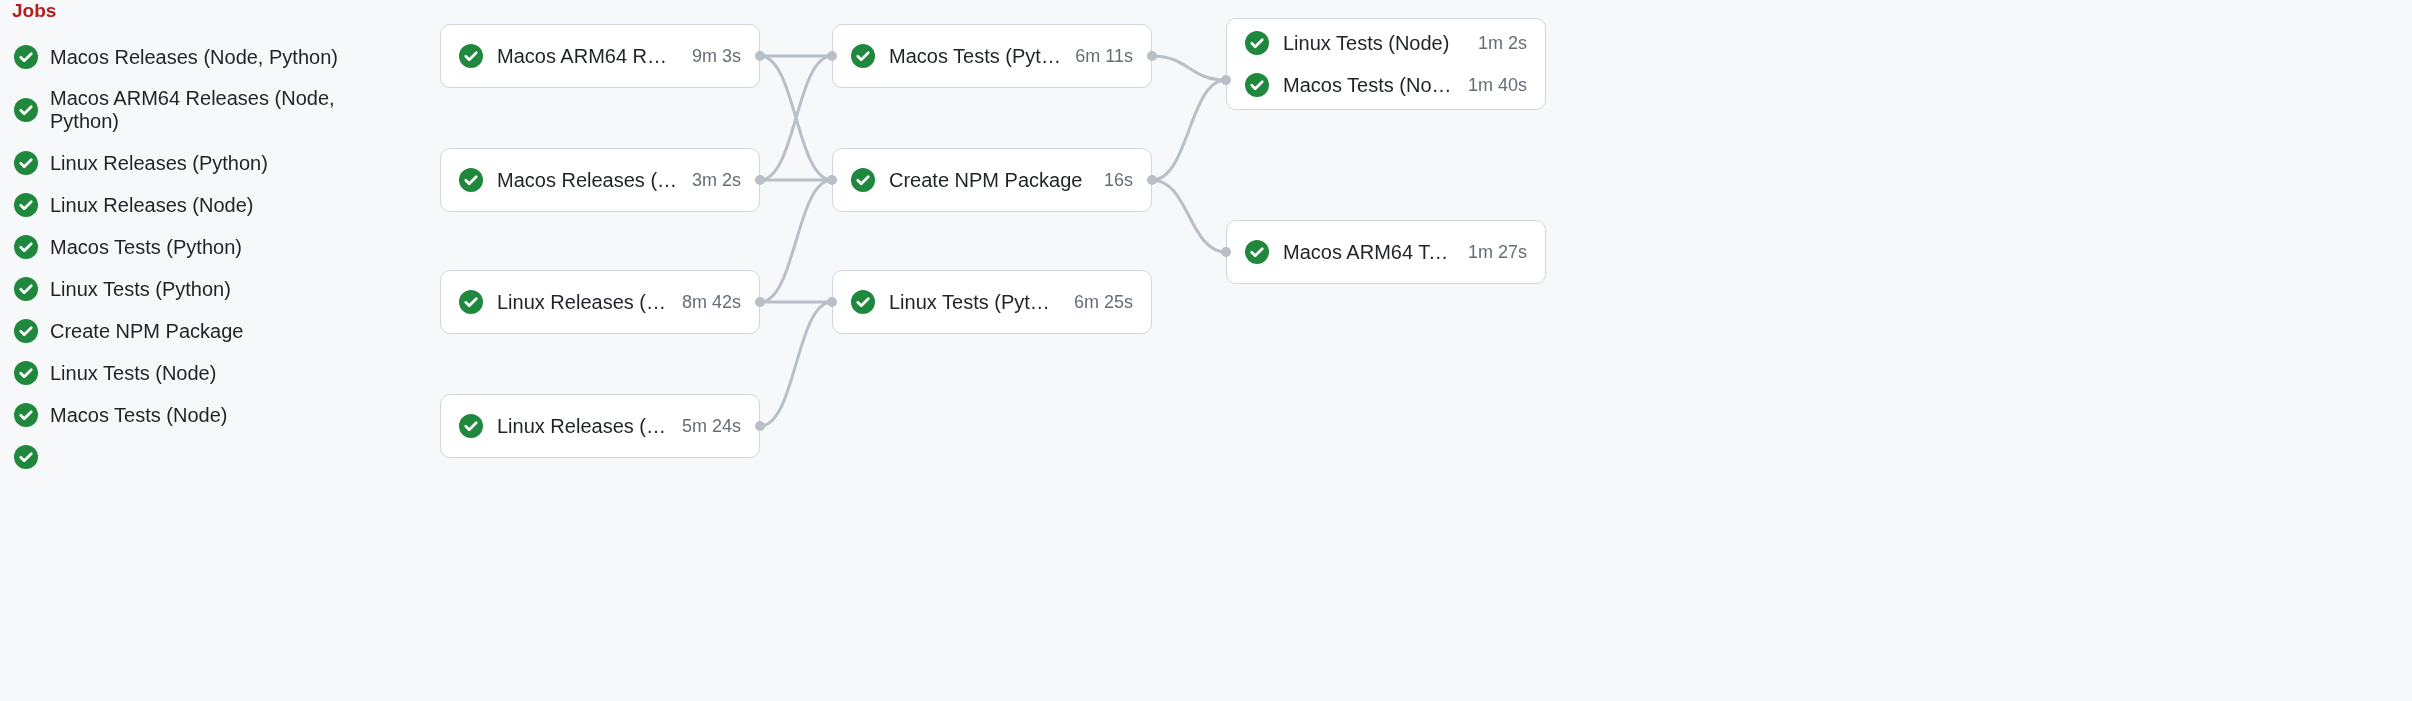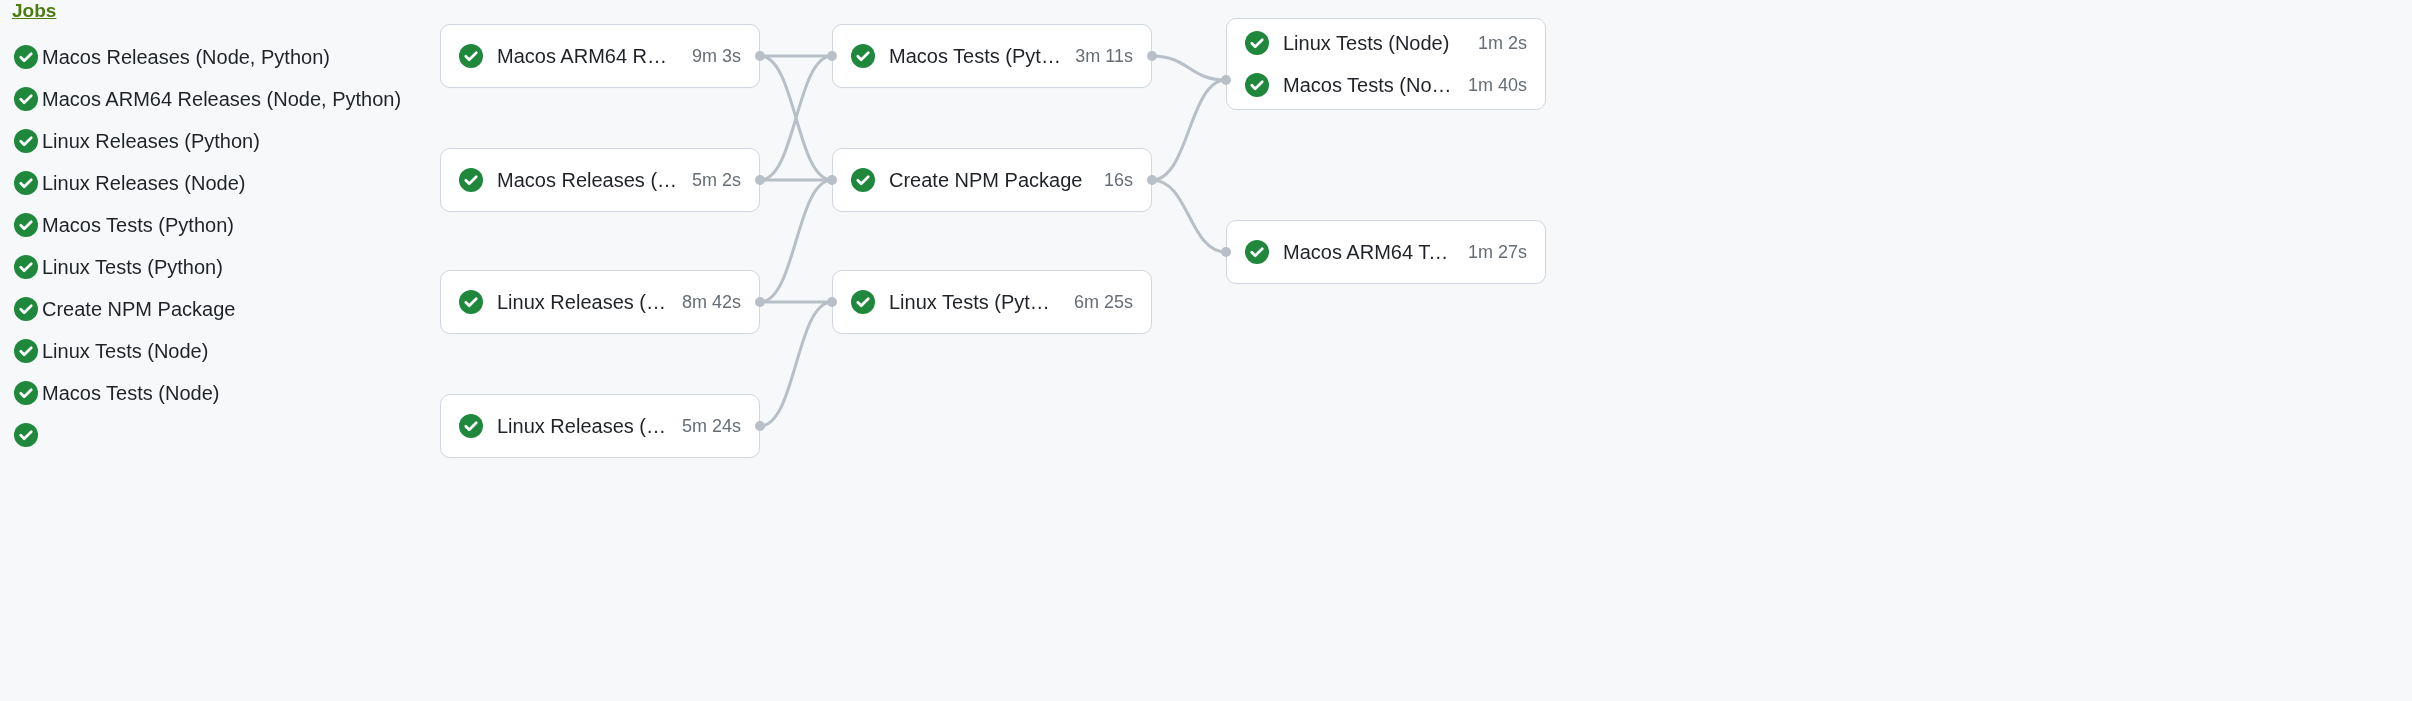--- a/index.html
+++ b/index.html
@@ -13,30 +13,29 @@
     color: #1f2328;
   }
   .sidebar {
     position: absolute;
     left: 10px;
     top: 0;
     width: 400px;
   }
   .sidebar-heading {
     font-size: 19px;
-    color: #4d7c0f;
+    color: #b91c1c;
     font-weight: 600;
     margin-bottom: 14px;
     padding-left: 2px;
-    text-decoration: underline;
   }
   .sidebar-item {
     display: flex;
     align-items: center;
-    gap: 4px;
+    gap: 12px;
     padding: 9px 4px;
     cursor: pointer;
     border-radius: 6px;
   }
   .sidebar-item-label { font-size: 20px; }
   .check-icon {
     width: 24px;
     height: 24px;
     flex-shrink: 0;
   }
@@ -226,21 +225,21 @@
     <span class="node-time">9m 3s</span>
   </div>
   <div class="node node-single" id="n2" style="left:0px; top:148px; width:320px;">
     <span class="check-icon">
         <svg viewBox="0 0 16 16" width="24" height="24">
           <circle cx="8" cy="8" r="8" fill="#1f883d"></circle>
           <path d="M4.5 8.2 L6.8 10.5 L11.5 5.8" stroke="#fff" stroke-width="1.8" fill="none" stroke-linecap="round" stroke-linejoin="round"></path>
         </svg>
       </span>
     <span class="node-label">Macos Releases (Node, Pyt...</span>
-    <span class="node-time">5m 2s</span>
+    <span class="node-time">3m 2s</span>
   </div>
   <div class="node node-single" id="n3" style="left:0px; top:270px; width:320px;">
     <span class="check-icon">
         <svg viewBox="0 0 16 16" width="24" height="24">
           <circle cx="8" cy="8" r="8" fill="#1f883d"></circle>
           <path d="M4.5 8.2 L6.8 10.5 L11.5 5.8" stroke="#fff" stroke-width="1.8" fill="none" stroke-linecap="round" stroke-linejoin="round"></path>
         </svg>
       </span>
     <span class="node-label">Linux Releases (Node)</span>
     <span class="node-time">8m 42s</span>
@@ -257,21 +256,21 @@
   </div>
 
   <div class="node node-single" id="n5" style="left:392px; top:24px; width:320px;">
     <span class="check-icon">
         <svg viewBox="0 0 16 16" width="24" height="24">
           <circle cx="8" cy="8" r="8" fill="#1f883d"></circle>
           <path d="M4.5 8.2 L6.8 10.5 L11.5 5.8" stroke="#fff" stroke-width="1.8" fill="none" stroke-linecap="round" stroke-linejoin="round"></path>
         </svg>
       </span>
     <span class="node-label">Macos Tests (Python)</span>
-    <span class="node-time">3m 11s</span>
+    <span class="node-time">6m 11s</span>
   </div>
   <div class="node node-single" id="n6" style="left:392px; top:148px; width:320px;">
     <span class="check-icon">
         <svg viewBox="0 0 16 16" width="24" height="24">
           <circle cx="8" cy="8" r="8" fill="#1f883d"></circle>
           <path d="M4.5 8.2 L6.8 10.5 L11.5 5.8" stroke="#fff" stroke-width="1.8" fill="none" stroke-linecap="round" stroke-linejoin="round"></path>
         </svg>
       </span>
     <span class="node-label">Create NPM Package</span>
     <span class="node-time">16s</span>

